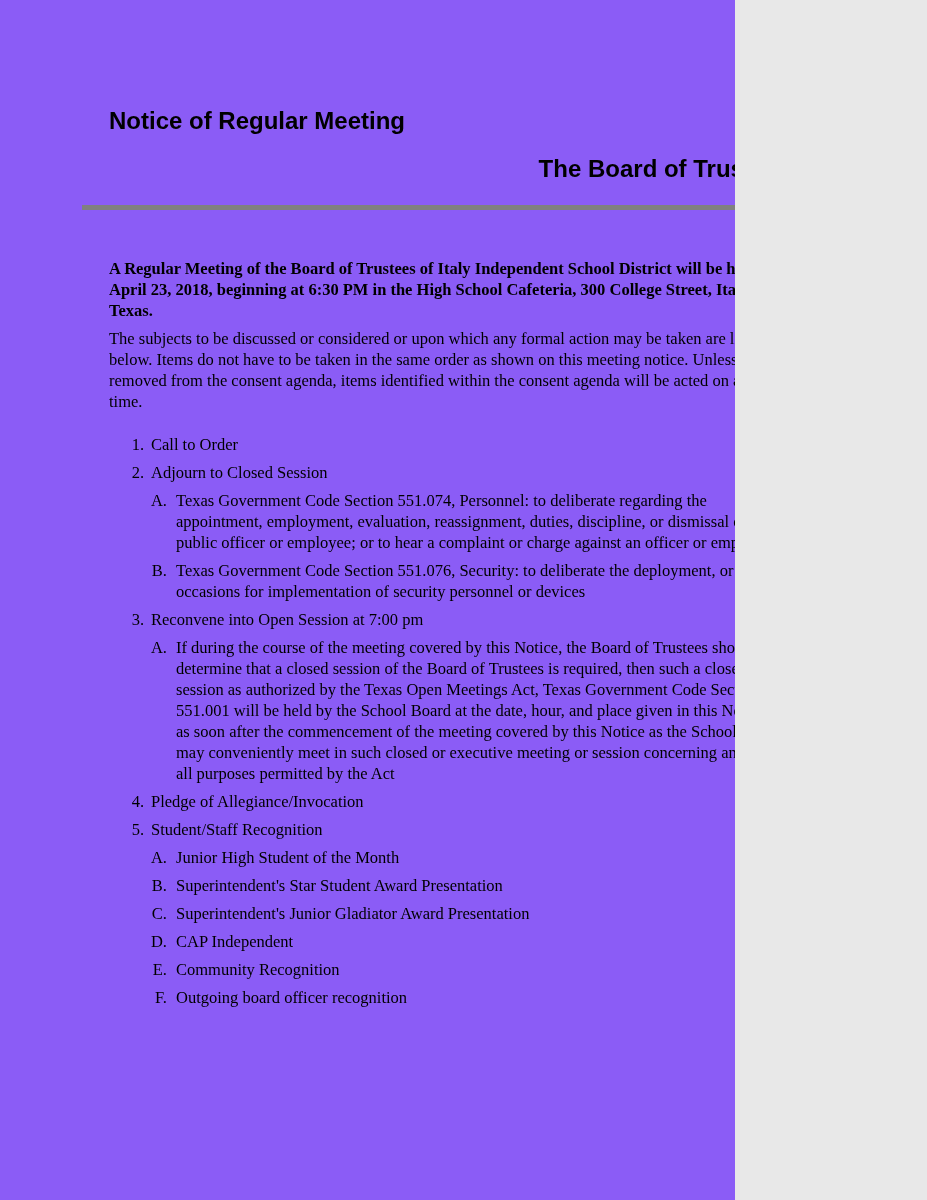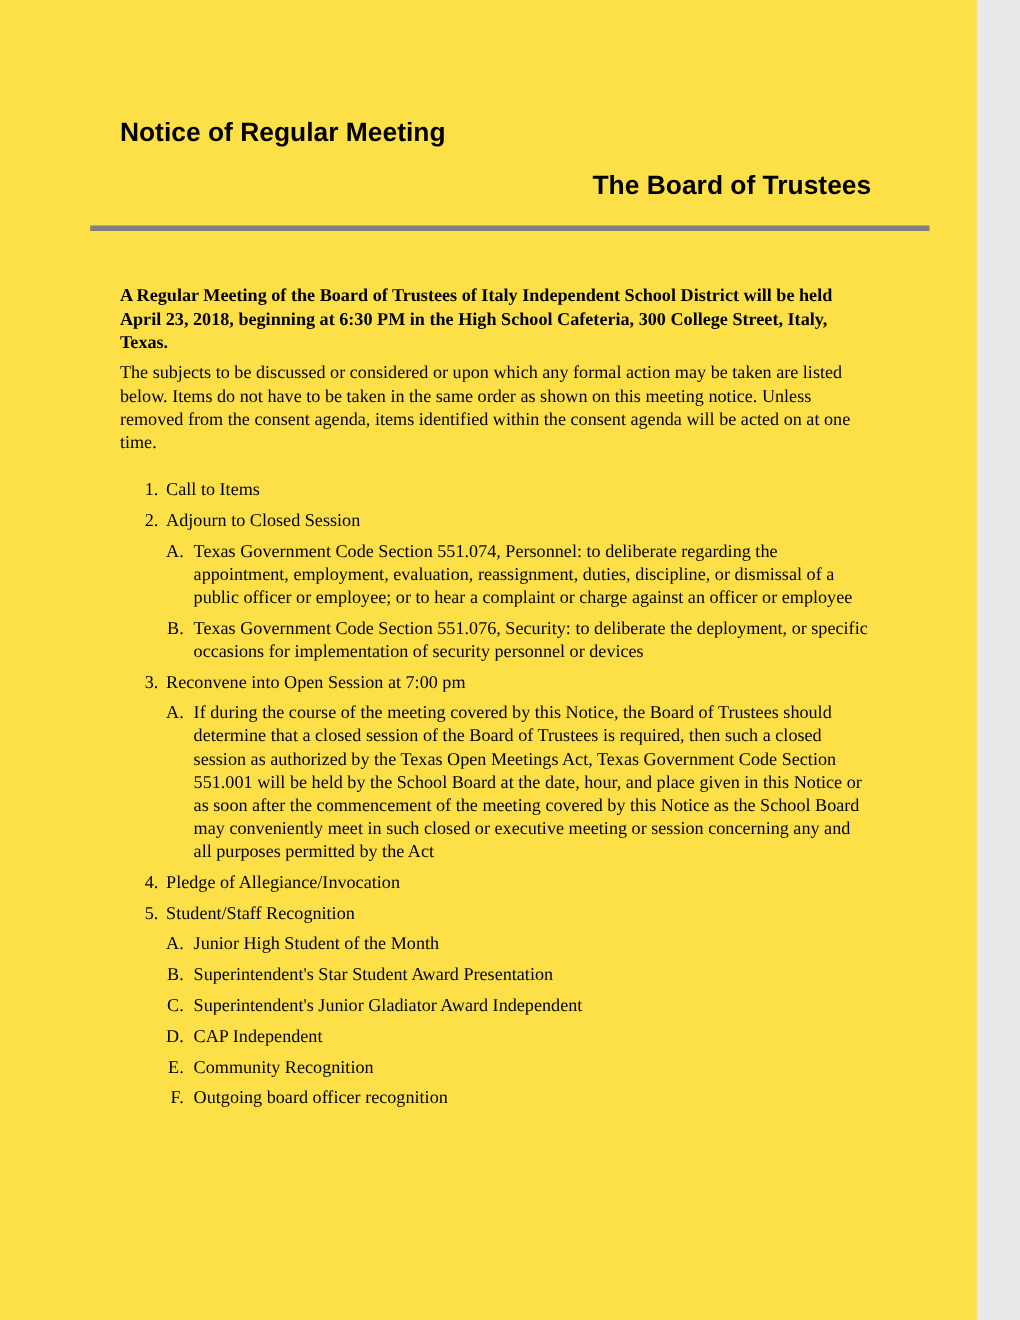--- a/index.html
+++ b/index.html
@@ -1,20 +1,20 @@
 <!DOCTYPE html>
 <html><head>
 <meta charset="utf-8">
 <style>
   * { margin: 0; padding: 0; box-sizing: border-box; }
   html, body { background: #e8e8e8; }
   .page {
-    width: 888px;
+    width: 735px;
     height: 1200px;
-    background: #fde047;
+    background: #8b5cf6;
     position: relative;
     overflow: hidden;
     font-family: "Liberation Serif", serif;
     color: #000000;
   }
   .content {
     width: 736px;          
     margin-left: 82px;
     padding-top: 107px;
   }
@@ -86,21 +86,21 @@
     <div class="rule"></div>
 
     <div class="text-col">
       <p class="body-para first">A Regular Meeting of the Board of Trustees of Italy Independent School District will be held April 23, 2018, beginning at 6:30 PM in the High School Cafeteria, 300 College Street, Italy, Texas.</p>
       <p class="body-para">The subjects to be discussed or considered or upon which any formal action may be taken are listed below. Items do not have to be taken in the same order as shown on this meeting notice. Unless removed from the consent agenda, items identified within the consent agenda will be acted on at one time.</p>
 
       <div class="agenda">
 
         <div class="item l1">
           <span class="marker m-num">1.</span>
-          <span class="item-text">Call to Items</span>
+          <span class="item-text">Call to Order</span>
         </div>
 
         <div class="item l1">
           <span class="marker m-num">2.</span>
           <span class="item-text">Adjourn to Closed Session</span>
         </div>
 
         <div class="item l2">
           <span class="marker m-letter">A.</span>
           <span class="item-text">Texas Government Code Section 551.074, Personnel: to deliberate regarding the appointment, employment, evaluation, reassignment, duties, discipline, or dismissal of a public officer or employee; or to hear a complaint or charge against an officer or employee</span>
@@ -136,21 +136,21 @@
           <span class="item-text">Junior High Student of the Month</span>
         </div>
 
         <div class="item l2">
           <span class="marker m-letter">B.</span>
           <span class="item-text">Superintendent's Star Student Award Presentation</span>
         </div>
 
         <div class="item l2">
           <span class="marker m-letter">C.</span>
-          <span class="item-text">Superintendent's Junior Gladiator Award Independent</span>
+          <span class="item-text">Superintendent's Junior Gladiator Award Presentation</span>
         </div>
 
         <div class="item l2">
           <span class="marker m-letter">D.</span>
           <span class="item-text">CAP Independent</span>
         </div>
 
         <div class="item l2">
           <span class="marker m-letter">E.</span>
           <span class="item-text">Community Recognition</span>

